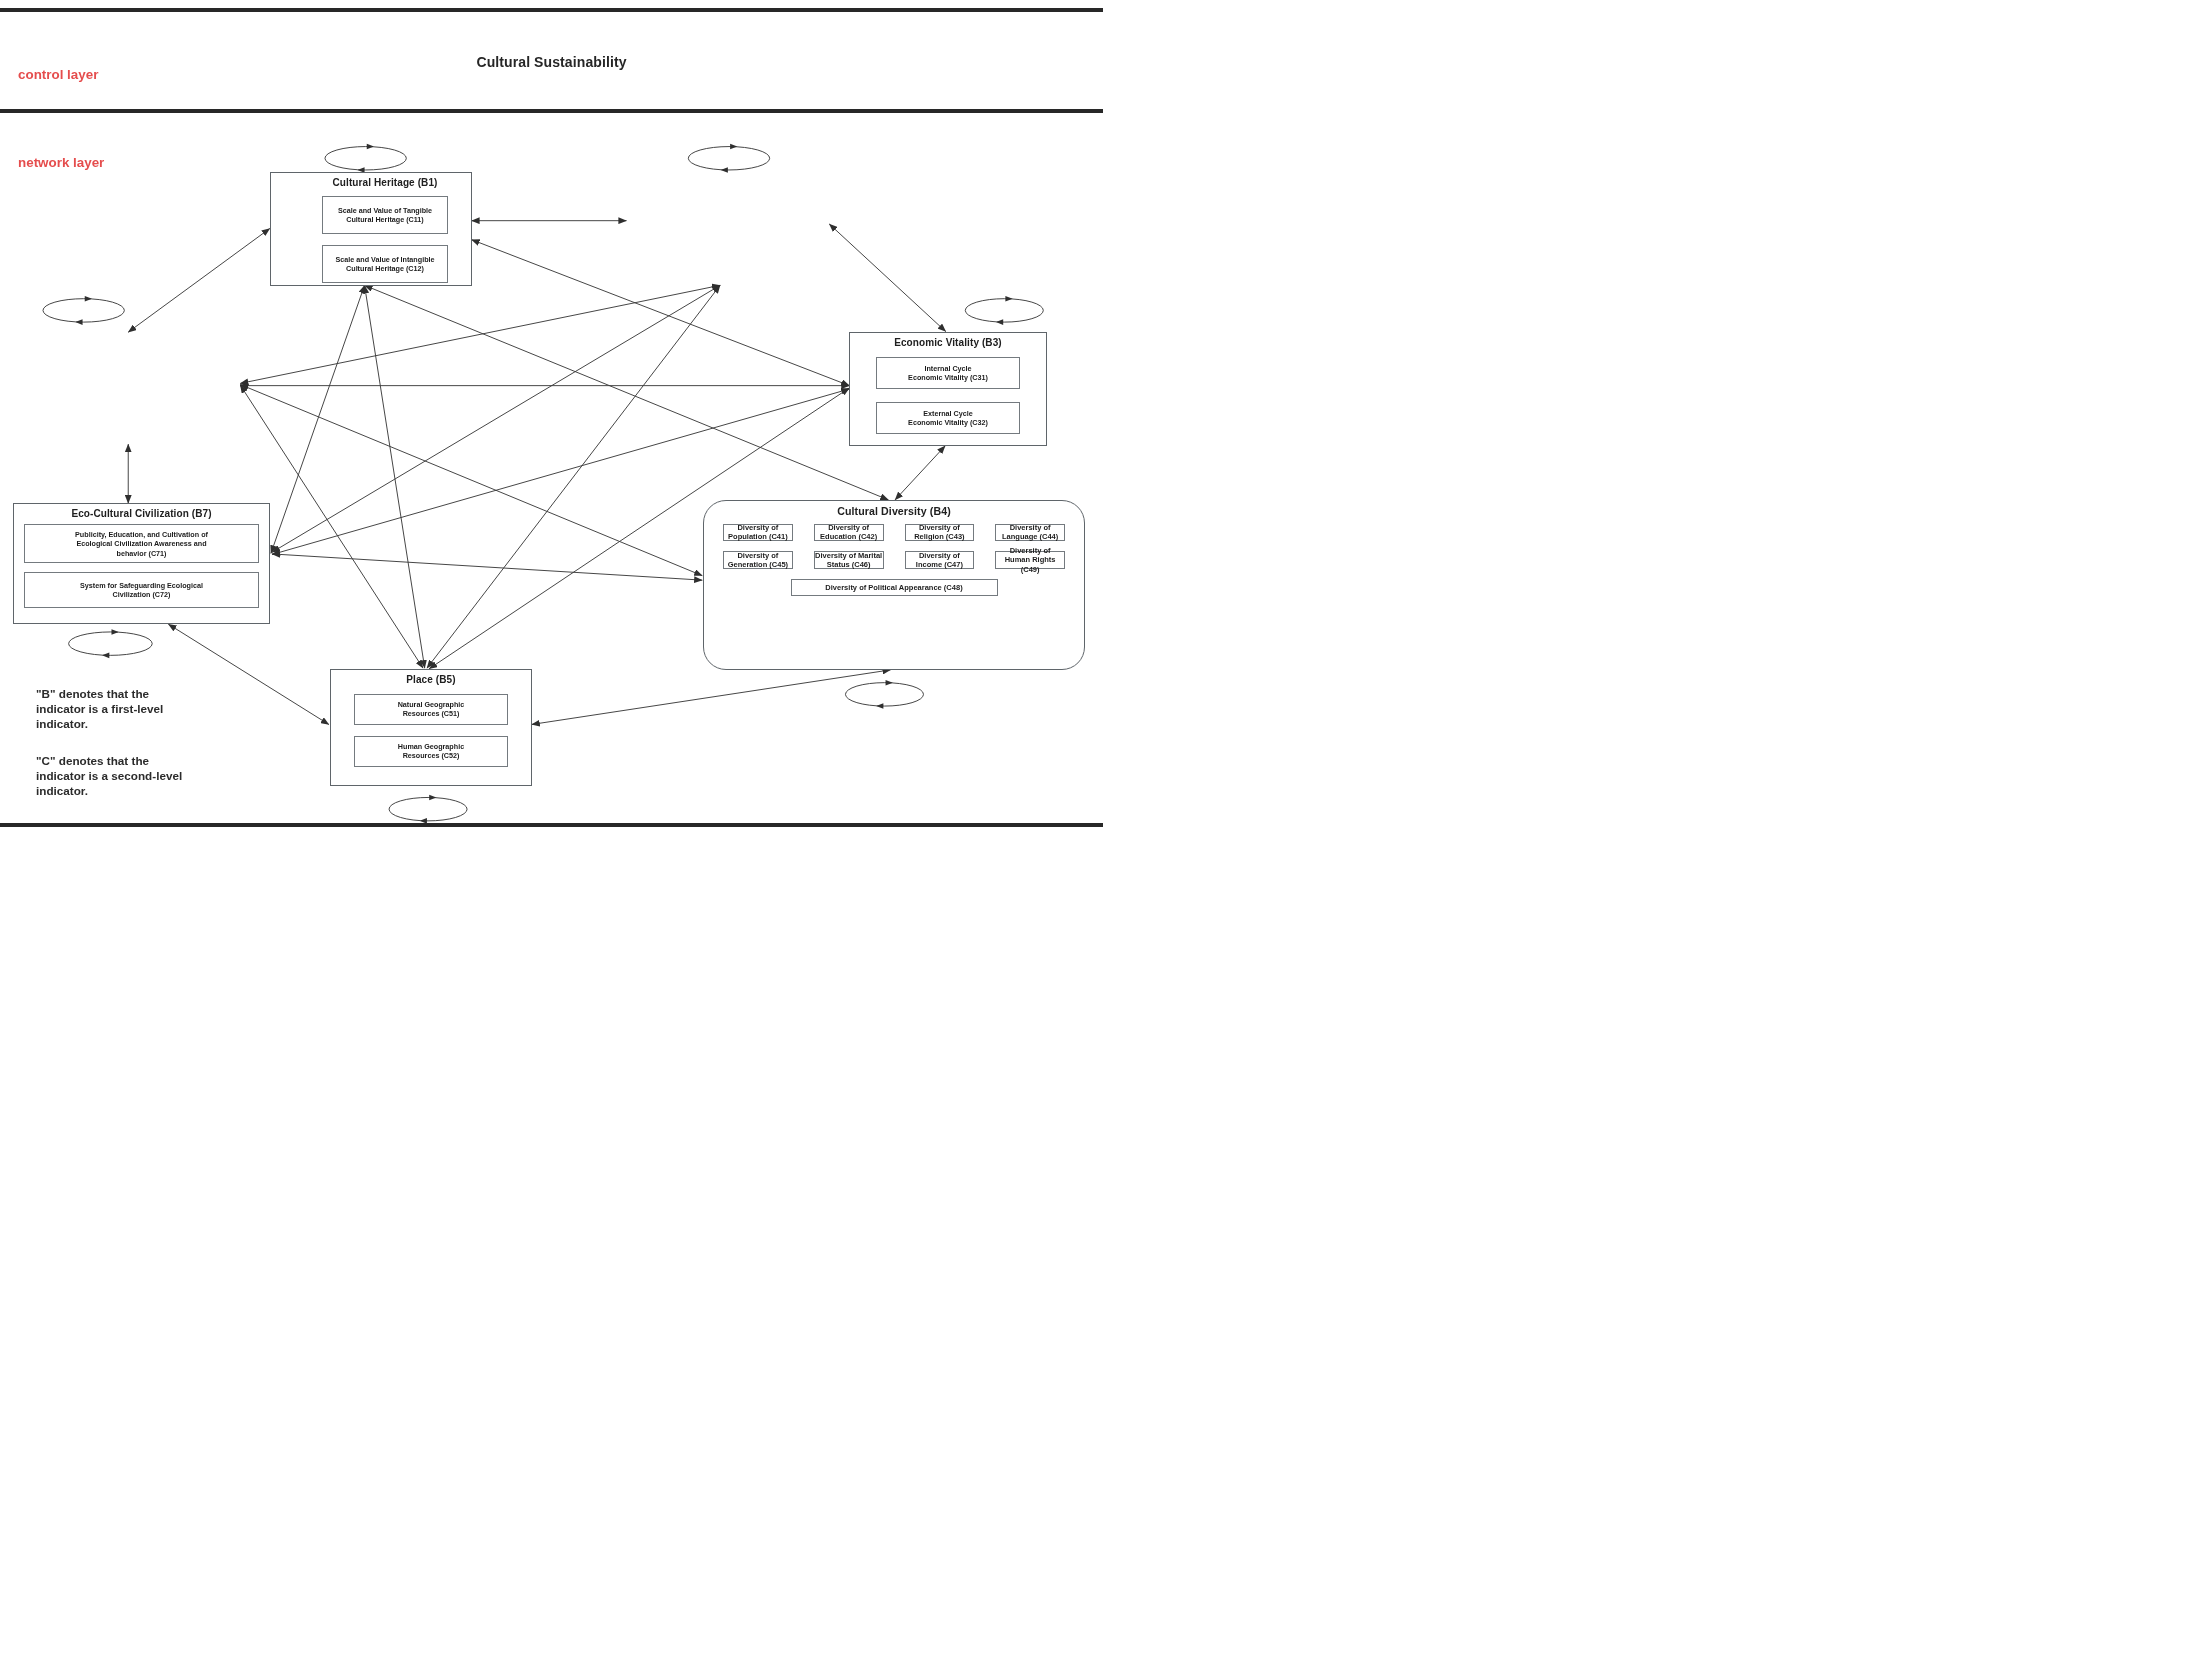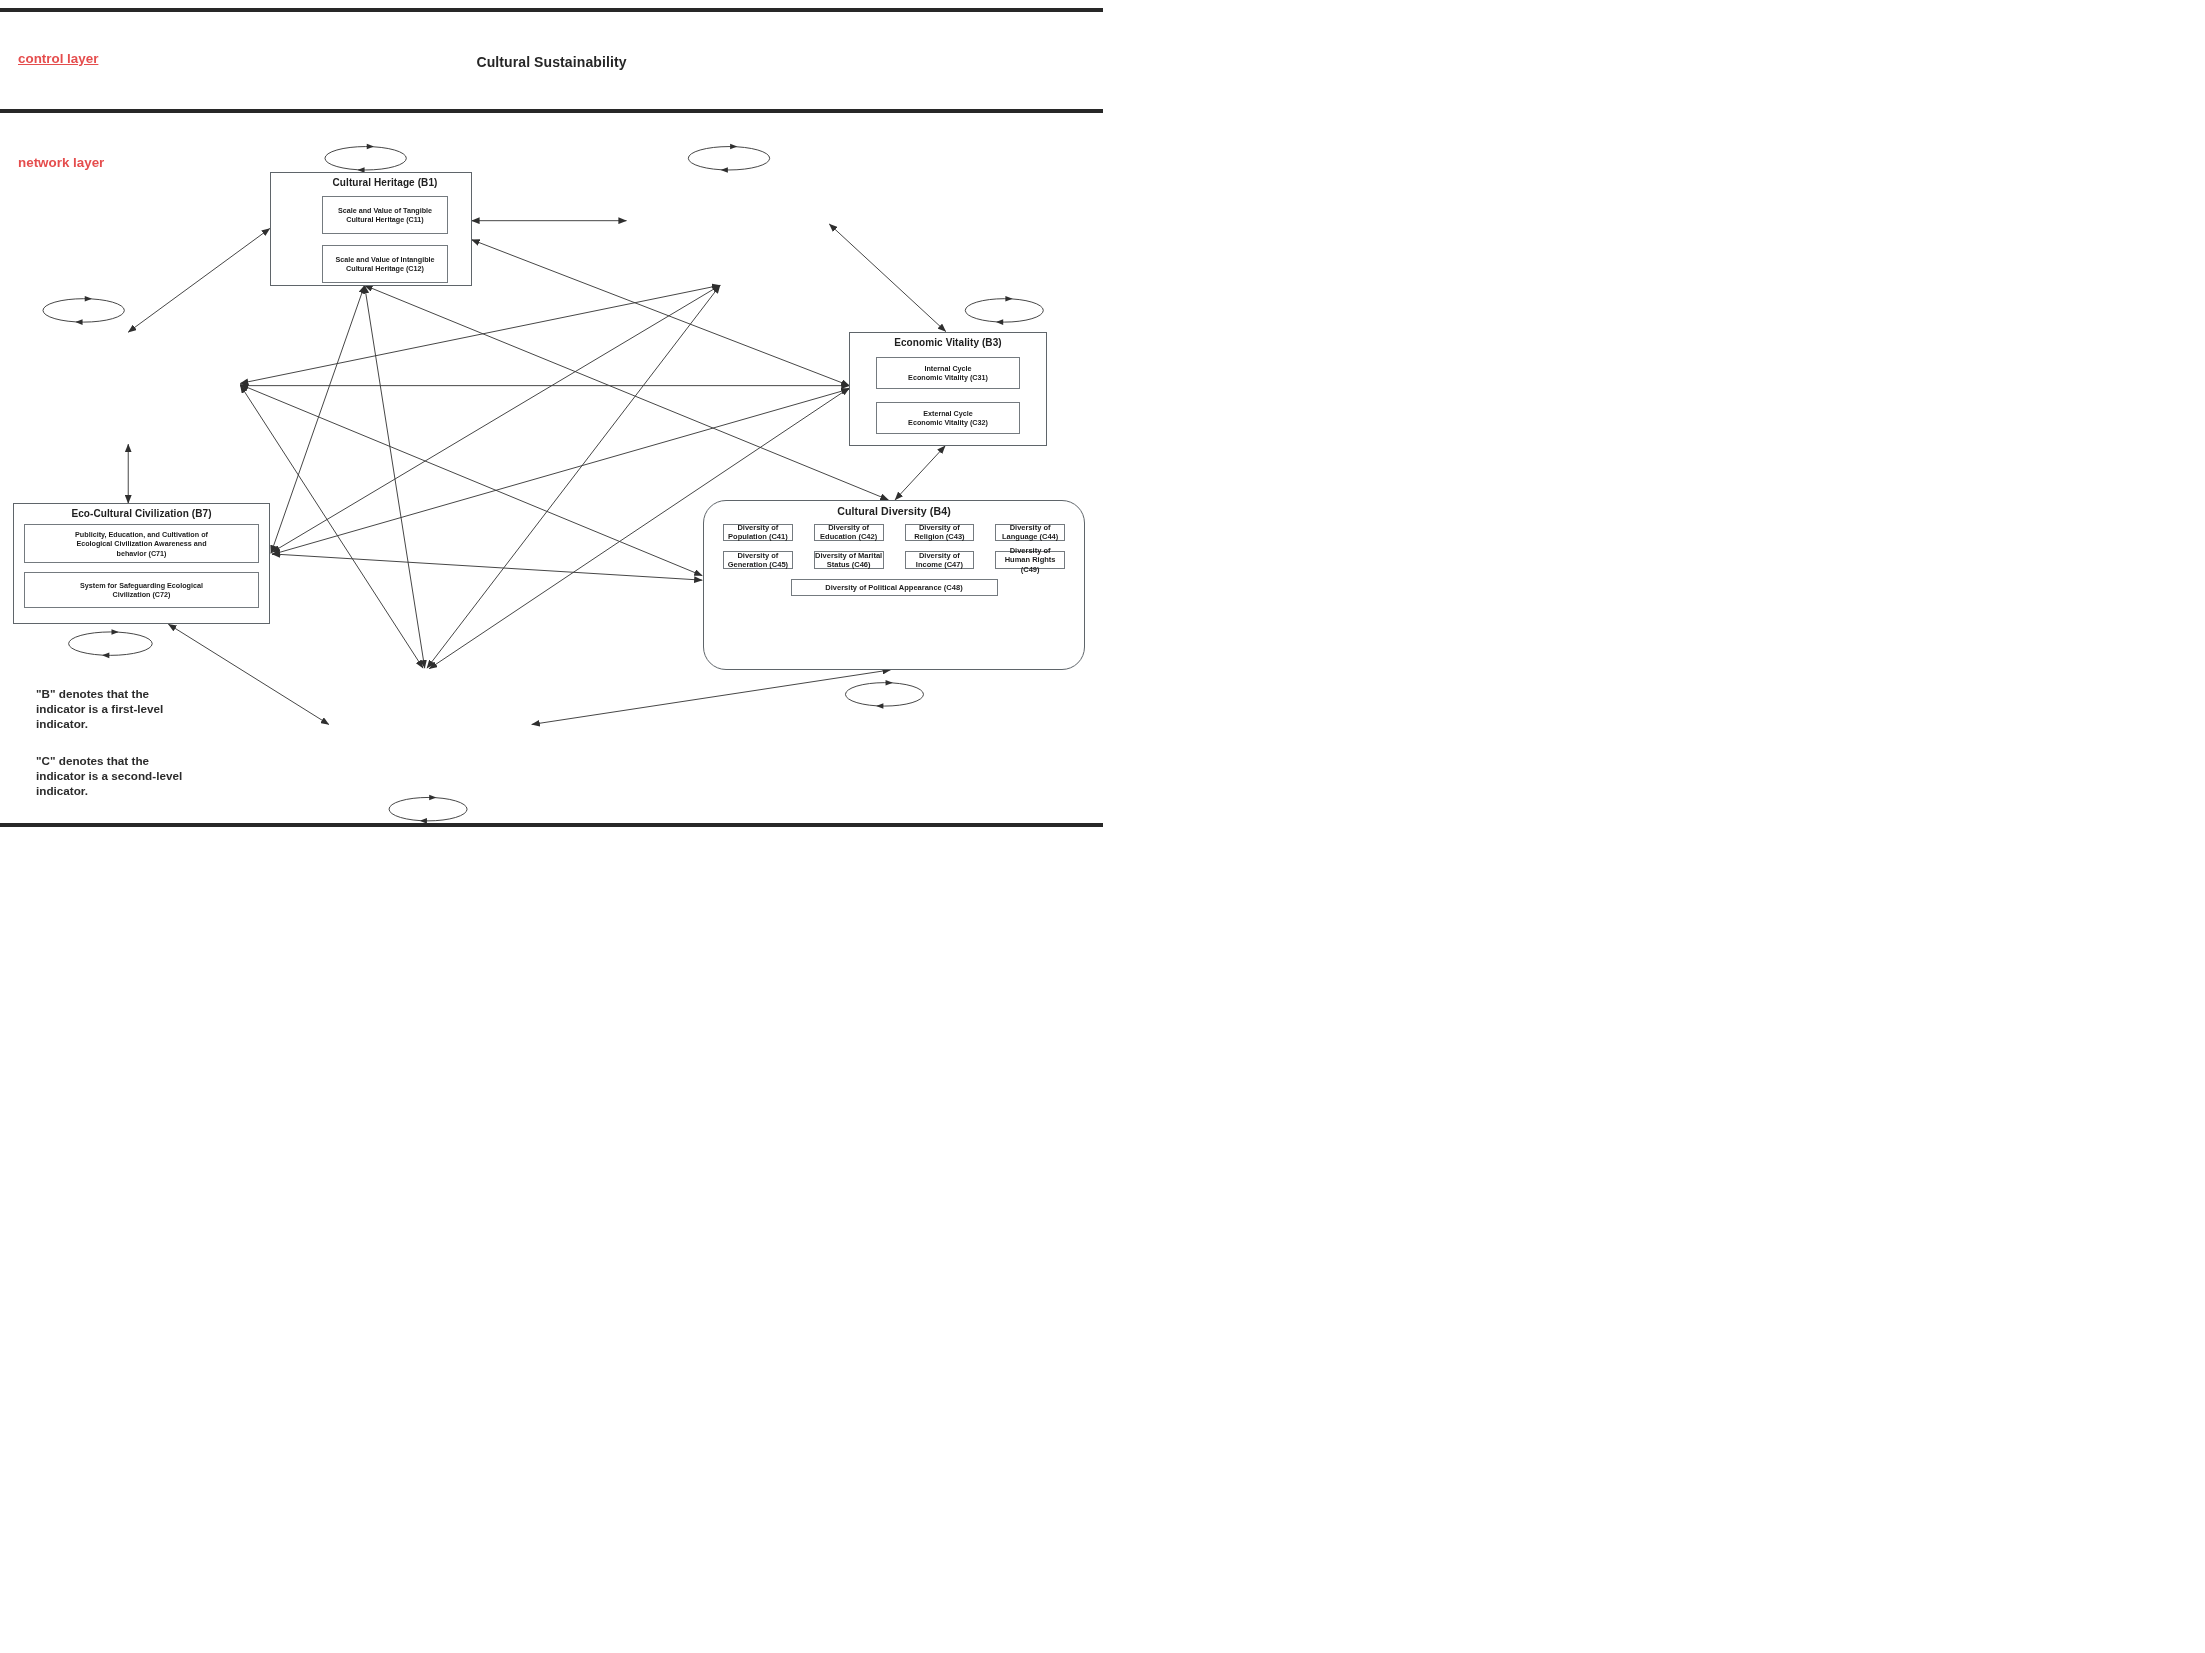--- a/index.html
+++ b/index.html
@@ -3,21 +3,21 @@
 <meta charset="utf-8">
 <style>
   html,body{margin:0;padding:0;background:#ffffff;}
   #page{position:relative;width:1103px;height:827px;background:#ffffff;overflow:hidden;
         font-family:"Liberation Sans","DejaVu Sans",sans-serif;color:#1c1c1c;}
   .rule{position:absolute;left:0;width:100%;height:3.9px;background:#282828;}
   #rule-top{top:7.8px;}
   #rule-mid{top:109px;}
   #rule-bottom{top:823px;}
   .layer-label{position:absolute;left:18px;font-size:13.4px;font-weight:bold;color:#e54d4d;}
-  #control-label{top:51px;text-decoration:underline;}
+  #control-label{top:67px;}
   #network-label{top:155px;}
   #main-title{position:absolute;top:54px;left:0;width:100%;text-align:center;
               font-size:14px;font-weight:bold;color:#262626;letter-spacing:0.1px;}
   #graph-svg{position:absolute;top:0;left:0;width:1103px;height:827px;z-index:1;}
   .cluster{position:absolute;background:#ffffff;border:1.1px solid #5f656a;z-index:2;
            box-sizing:border-box;}
   .cluster-title{text-align:center;font-weight:bold;font-size:10px;color:#202020;
                  padding-top:3.9px;letter-spacing:0.1px;}
   .item{border:1.1px solid #747a7f;background:#fff;display:flex;align-items:center;
         justify-content:center;text-align:center;font-weight:bold;font-size:7.2px;
@@ -149,20 +149,27 @@
       <div class="item">Diversity of Religion (C43)</div>
       <div class="item">Diversity of Language (C44)</div>
       <div class="item">Diversity of Generation (C45)</div>
       <div class="item">Diversity of Marital Status (C46)</div>
       <div class="item">Diversity of Income (C47)</div>
       <div class="item">Diversity of Human Rights (C49)</div>
     </div>
     <div class="item" id="b4-c48">Diversity of Political Appearance (C48)</div>
   </div>
 
+  <div class="cluster" id="cluster-B5">
+    <div class="cluster-title">Place (B5)</div>
+    <div class="item first">Natural Geographic
+Resources (C51)</div>
+    <div class="item second">Human Geographic
+Resources (C52)</div>
+  </div>
 
 
   <div class="cluster" id="cluster-B7">
     <div class="cluster-title">Eco-Cultural Civilization (B7)</div>
     <div class="item first">Publicity, Education, and Cultivation of
 Ecological Civilization Awareness and
 behavior (C71)</div>
     <div class="item second">System for Safeguarding Ecological
 Civilization  (C72)</div>
   </div>

